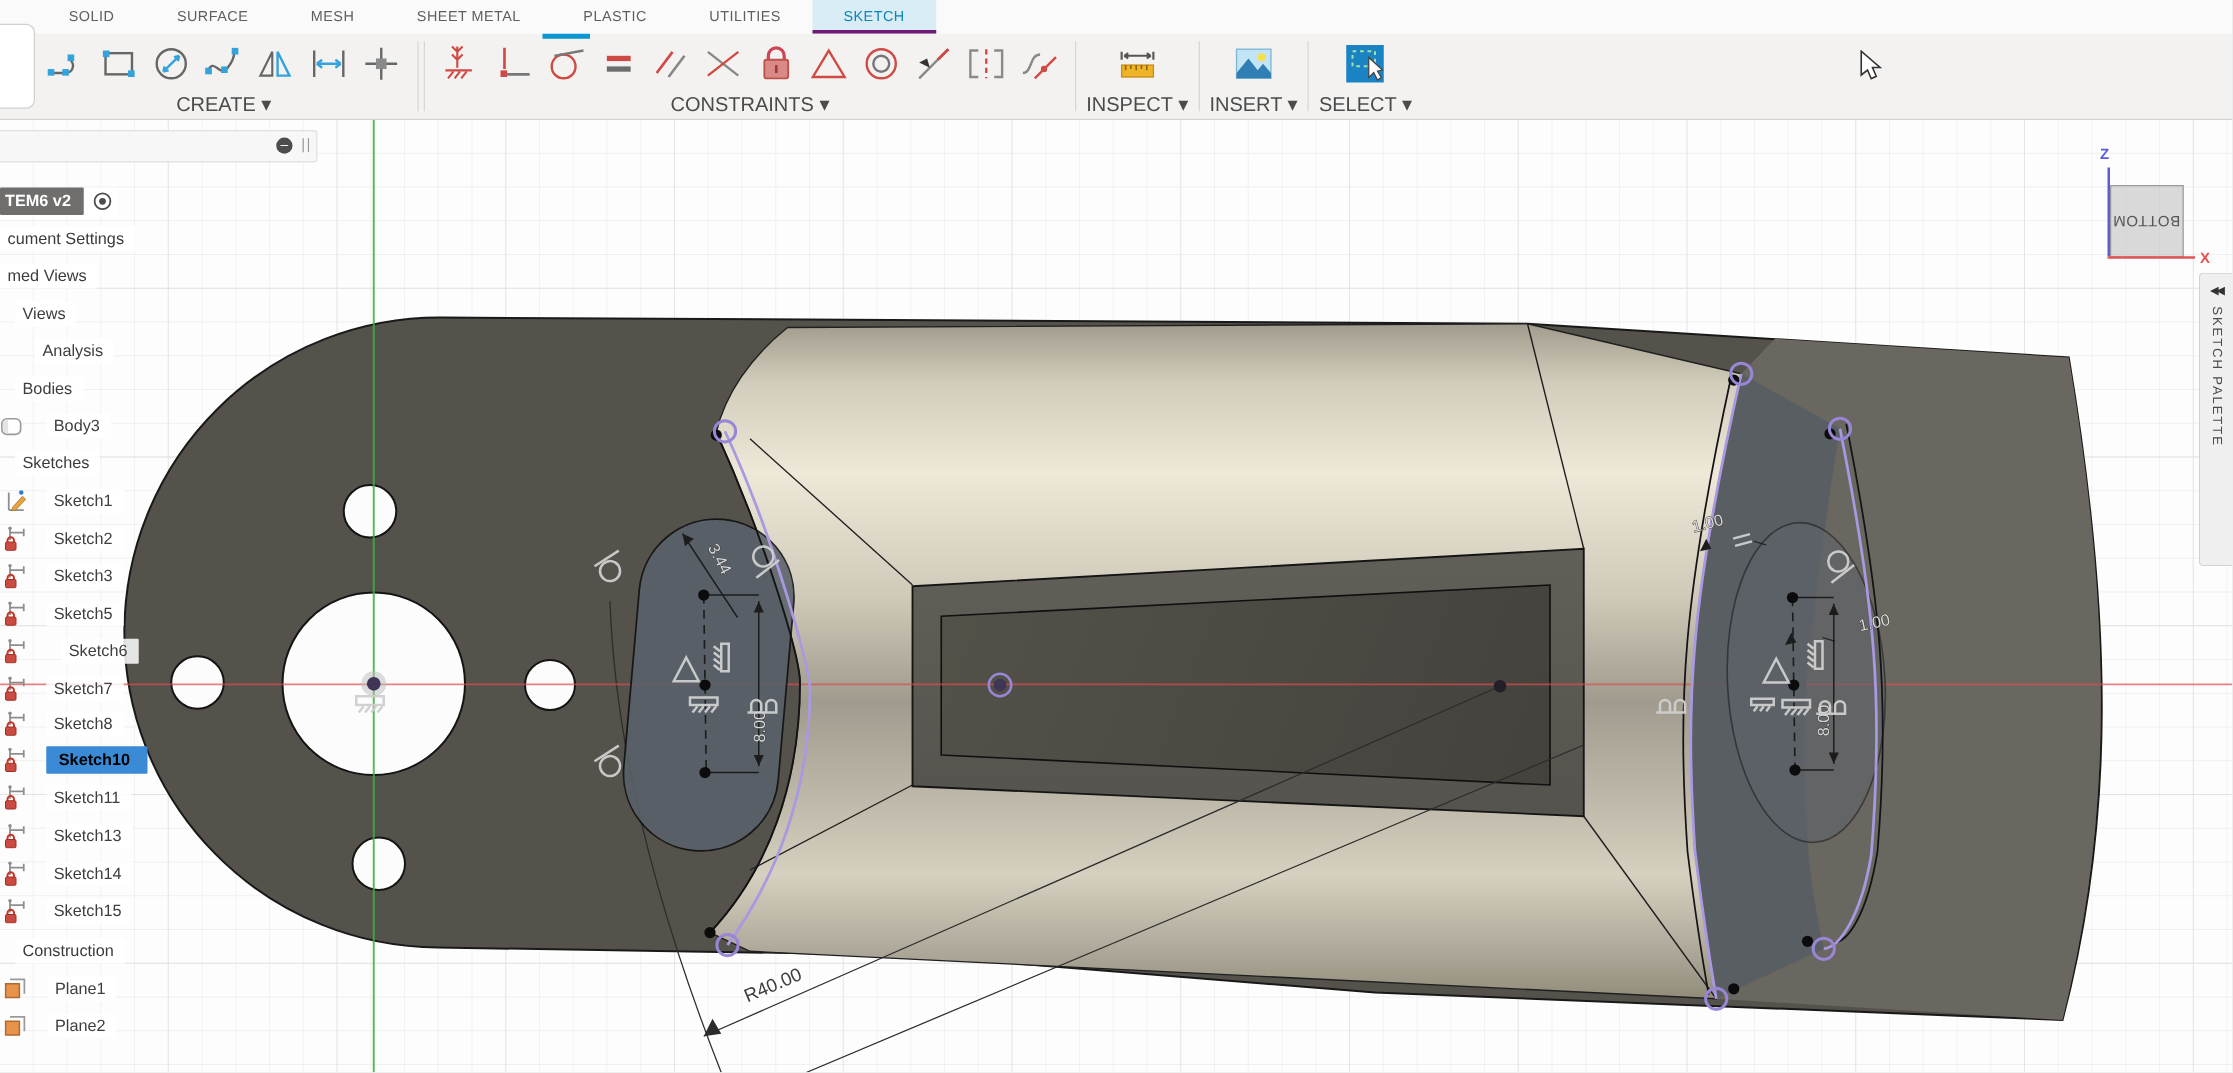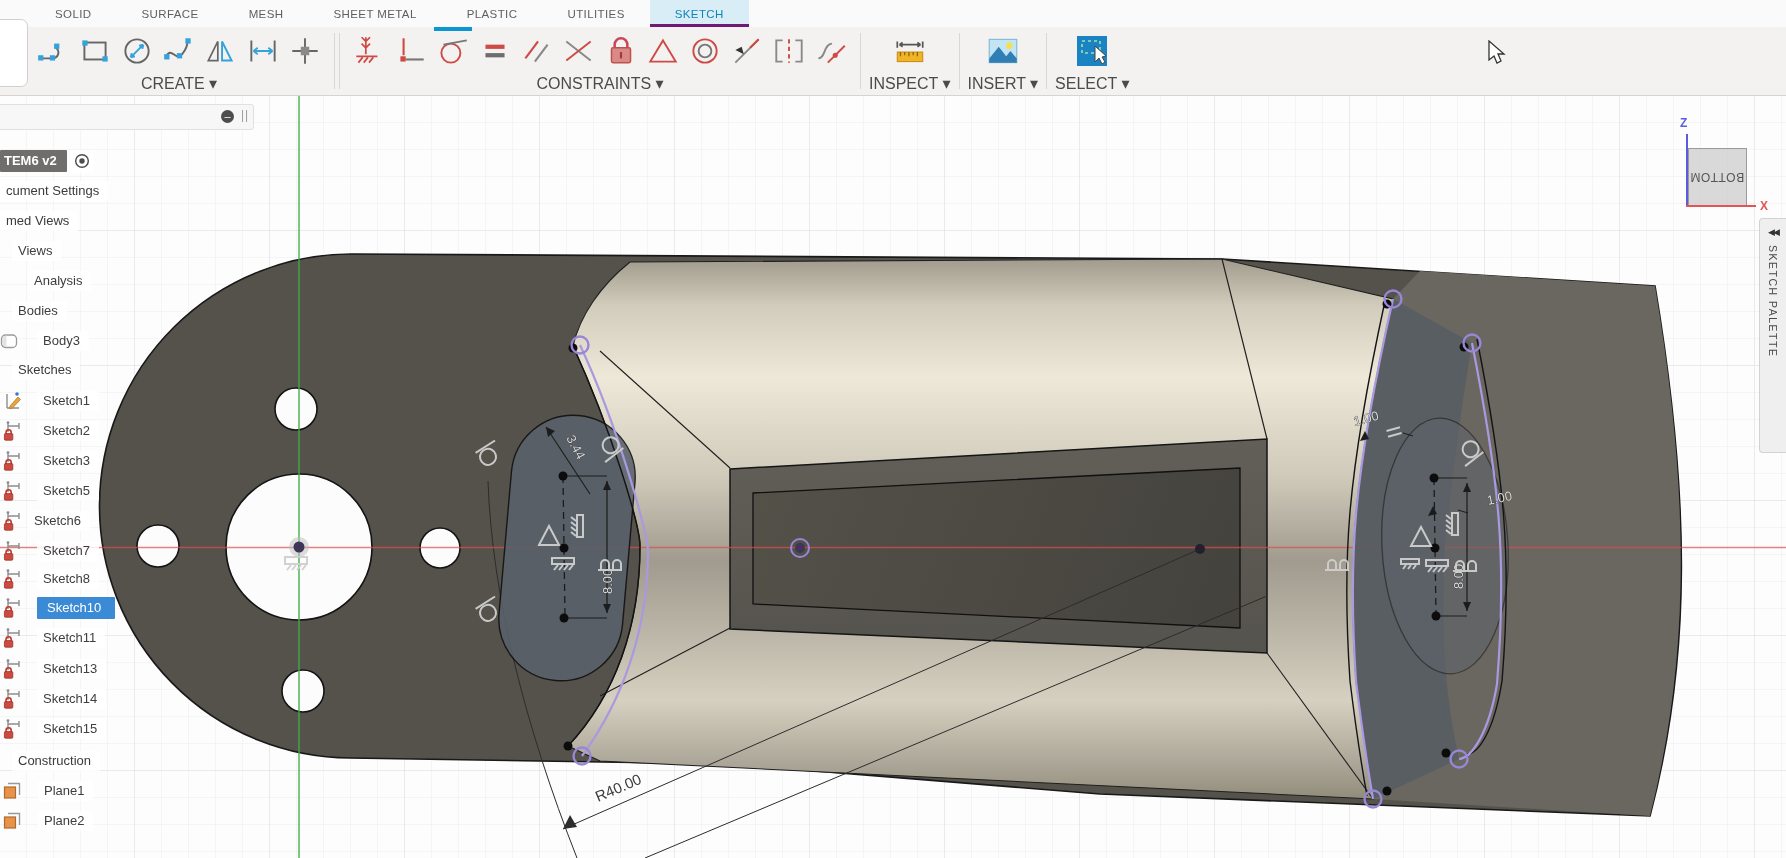--- a/index.html
+++ b/index.html
@@ -26,21 +26,21 @@
   
   #canvas{position:absolute;left:0;top:96px;width:1786px;height:762px;background:#fdfdfd;}
   #scene{position:absolute;left:0;top:0;}
 
   
   #browser{position:absolute;left:0;top:0;width:300px;height:762px;pointer-events:none;font-size:13px;color:#3e3e3e;}
   .brow{position:absolute;display:flex;align-items:center;height:22px;pointer-events:auto;cursor:default;}
   .chip{background:rgba(255,255,255,.85);padding:2px 9px 3px 6px;white-space:nowrap;border-radius:1px;}
   .chip.header{color:#3b3b3b;}
   .chip.root{background:#6f6e6d;color:#fff;font-weight:bold;padding:3px 10px 4px 4px;}
-  .chip.selected{background:#3a8ad6;color:#ffffff;font-weight:normal;padding:3px 14px 4px 10px;}
+  .chip.selected{background:#3a8ad6;color:#000000;font-weight:bold;padding:3px 14px 4px 10px;}
   .brow .ic{margin-right:5px;flex:none;}
   #browser-topbar{position:absolute;left:-12px;top:8px;width:264px;height:24px;background:#f7f7f7;border:1px solid #e2e0de;border-radius:3px;pointer-events:auto;}
   #browser-topbar .minus{position:absolute;left:232px;top:5px;width:13px;height:13px;border-radius:50%;background:#4d4d4d;color:#fff;font-size:11px;line-height:12px;text-align:center;cursor:pointer;}
   #browser-topbar .grip{position:absolute;left:252px;top:3px;color:#9a9a9a;font-size:12px;letter-spacing:1px;}
 
   
   #viewcube{position:absolute;left:1660px;top:20px;width:120px;height:110px;pointer-events:none;}
   #vc-face{position:absolute;left:28px;top:32px;width:57px;height:56px;background:rgba(188,188,188,.55);border:1px solid #9b9b9b;display:flex;align-items:center;justify-content:center;pointer-events:auto;cursor:pointer;}
   #vc-face span{transform:rotate(180deg);font-size:12px;color:#555;letter-spacing:.5px;}
   .vc-zline{position:absolute;left:26px;top:18px;width:2px;height:71px;background:#5b5be0;}
@@ -642,21 +642,21 @@
       <div class="brow" style="top:384px;left:3px">
         <svg class="ic" width="20" height="20">
             <use href="#sym-sketch-locked"></use>
           </svg>
         <span class="chip" style="margin-left:9px">Sketch5</span>
       </div>
       <div class="brow" style="top:414px;left:3px">
         <svg class="ic" width="20" height="20">
             <use href="#sym-sketch-locked"></use>
           </svg>
-        <span class="chip" style="margin-left:0">Sketch6</span>
+        <span class="chip" style="margin-left:21px">Sketch6</span>
       </div>
       <div class="brow" style="top:444px;left:3px">
         <svg class="ic" width="20" height="20">
             <use href="#sym-sketch-locked"></use>
           </svg>
         <span class="chip" style="margin-left:9px">Sketch7</span>
       </div>
       <div class="brow" style="top:472px;left:3px">
         <svg class="ic" width="20" height="20">
             <use href="#sym-sketch-locked"></use>

